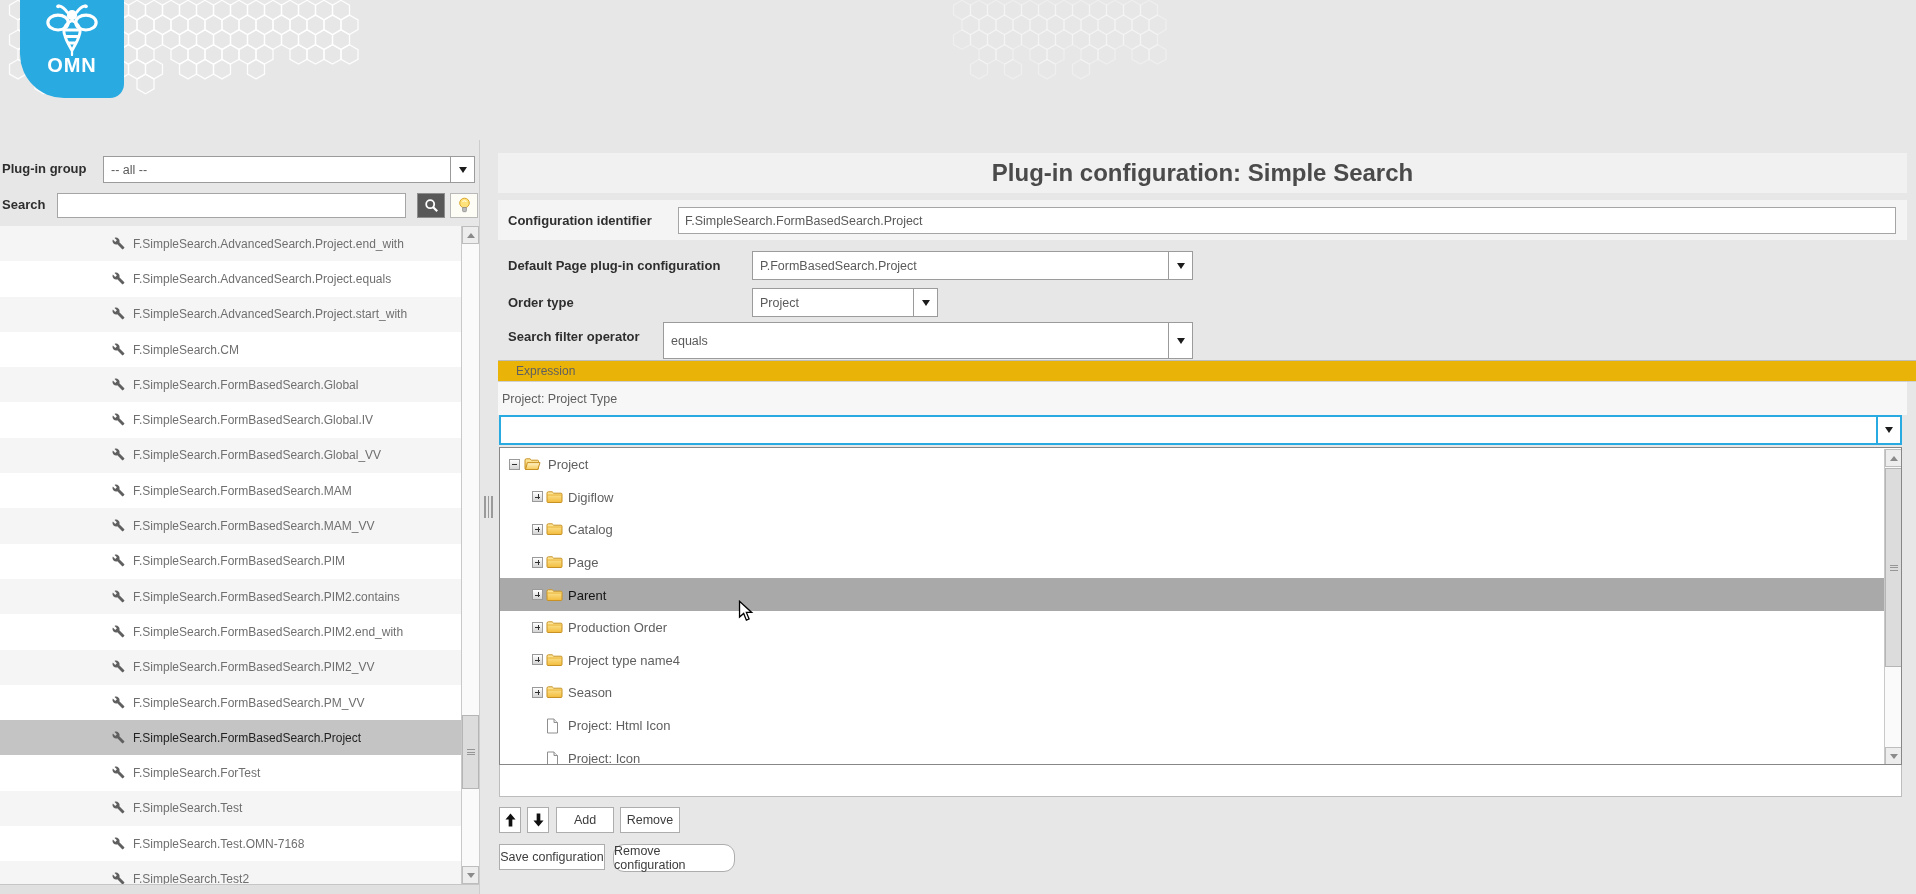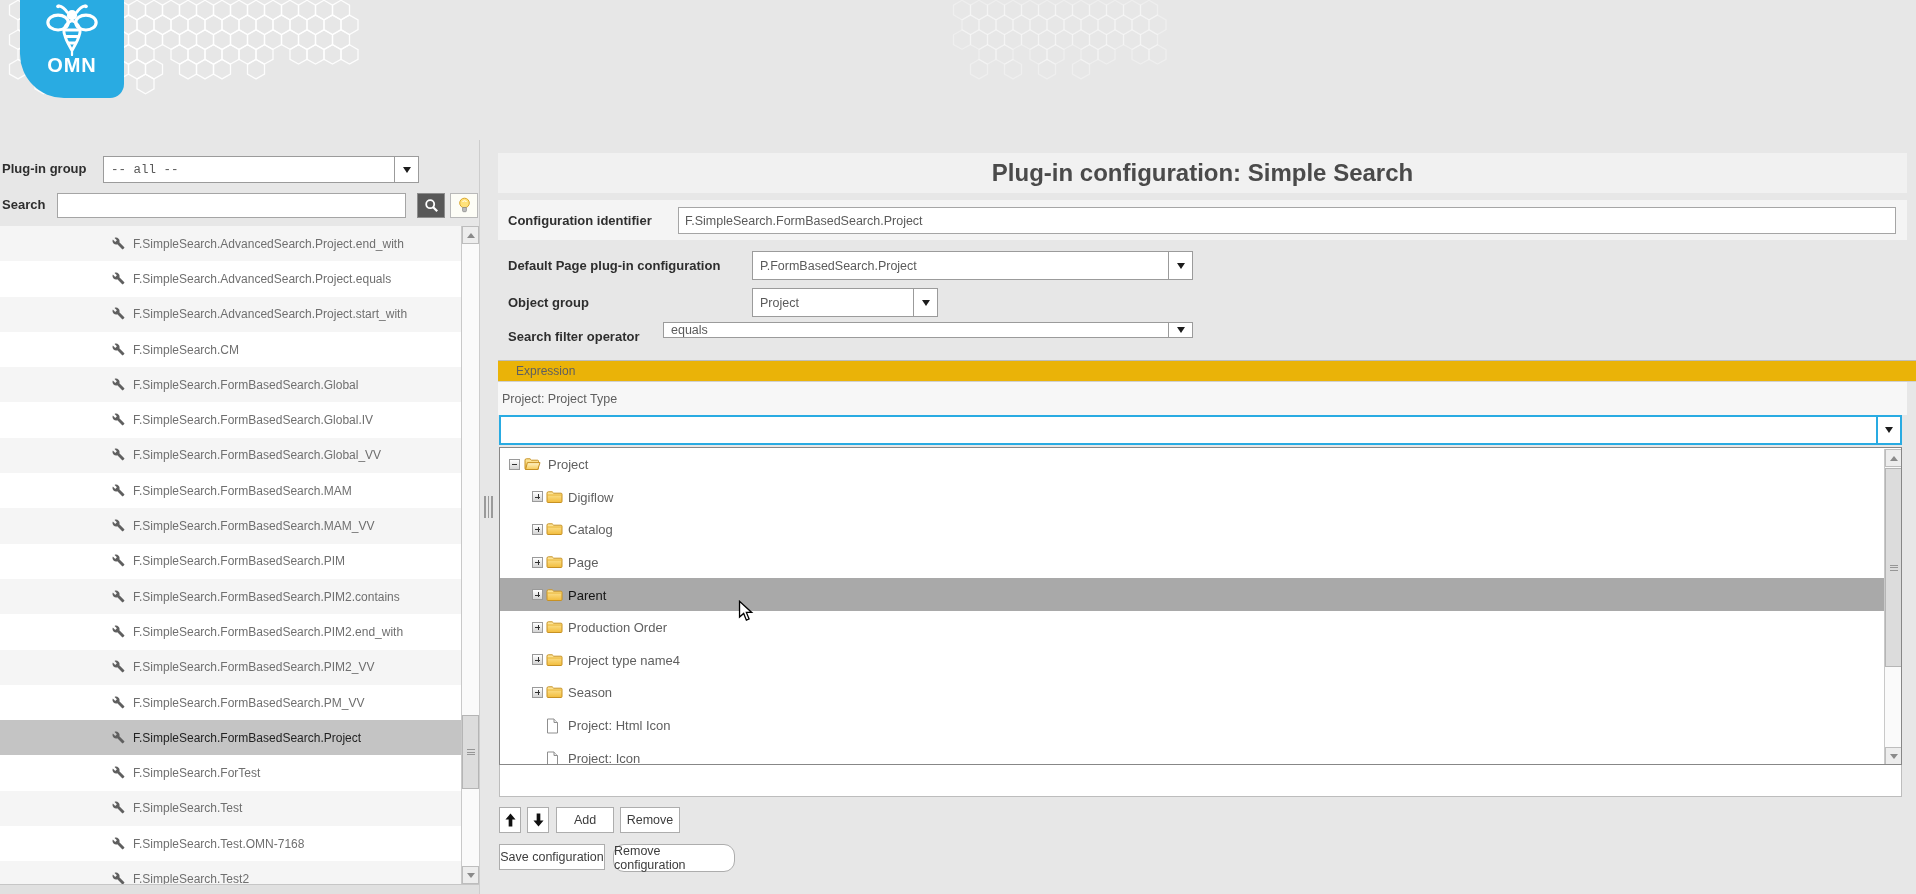--- a/index.html
+++ b/index.html
@@ -262,21 +262,21 @@
       <path d="M24.5 28 L39.5 28"></path>
           <path d="M25.5 35 L38.5 35"></path>
           <path d="M28 42 L36 42"></path>
       <path d="M32 50 L32 55" stroke-width="2.4"></path>
     </g>
   </svg>
   <div class="brand">OMN</div>
 </div>
 
 <div class="abs flabel" style="left:2px;top:161px;">Plug-in group</div>
-<div class="abs selbox" style="left:103px;top:156px;width:316px;height:27px;font-family:Liberation Mono, monospace;">
+<div class="abs selbox" style="left:103px;top:156px;width:372px;height:27px;">
   <span class="val">-- all --</span>
   <span class="arr">
         <i class="tri-dn"></i>
       </span>
 </div>
 <div class="abs flabel" style="left:2px;top:197px;">Search</div>
 <input class="abs txt" style="left: 57px; top: 193px; width: 349px; height: 25px;" value="">
 <div class="abs sqbtn" style="left:417px;top:193px;width:28px;height:25px;background:#585858;">
   <svg width="15" height="15" viewBox="0 0 15 15">
     <circle cx="6.2" cy="6.2" r="4" stroke="#fff" stroke-width="1.8" fill="none"></circle>
@@ -477,30 +477,30 @@
 <input class="abs txt" style="left: 678px; top: 207px; width: 1218px; height: 27px;" value="F.SimpleSearch.FormBasedSearch.Project">
 
 <div class="abs flabel mainlabel" style="top:258px;">Default Page plug-in configuration</div>
 <div class="abs selbox" style="left:752px;top:251px;width:441px;height:29px;">
   <span class="val">P.FormBasedSearch.Project</span>
   <span class="arr">
         <i class="tri-dn"></i>
       </span>
 </div>
 
-<div class="abs flabel mainlabel" style="top:295px;">Object group</div>
+<div class="abs flabel mainlabel" style="top:295px;">Order type</div>
 <div class="abs selbox" style="left:752px;top:288px;width:186px;height:29px;">
   <span class="val">Project</span>
   <span class="arr">
         <i class="tri-dn"></i>
       </span>
 </div>
 
 <div class="abs flabel mainlabel" style="top:329px;">Search filter operator</div>
-<div class="abs selbox" style="left:663px;top:322px;width:530px;height:16px;">
+<div class="abs selbox" style="left:663px;top:322px;width:530px;height:37px;">
   <span class="val">equals</span>
   <span class="arr">
         <i class="tri-dn"></i>
       </span>
 </div>
 
 <div id="exprhead" class="abs">
   <span>Expression</span>
 </div>
 <div id="exprrow" class="abs">

